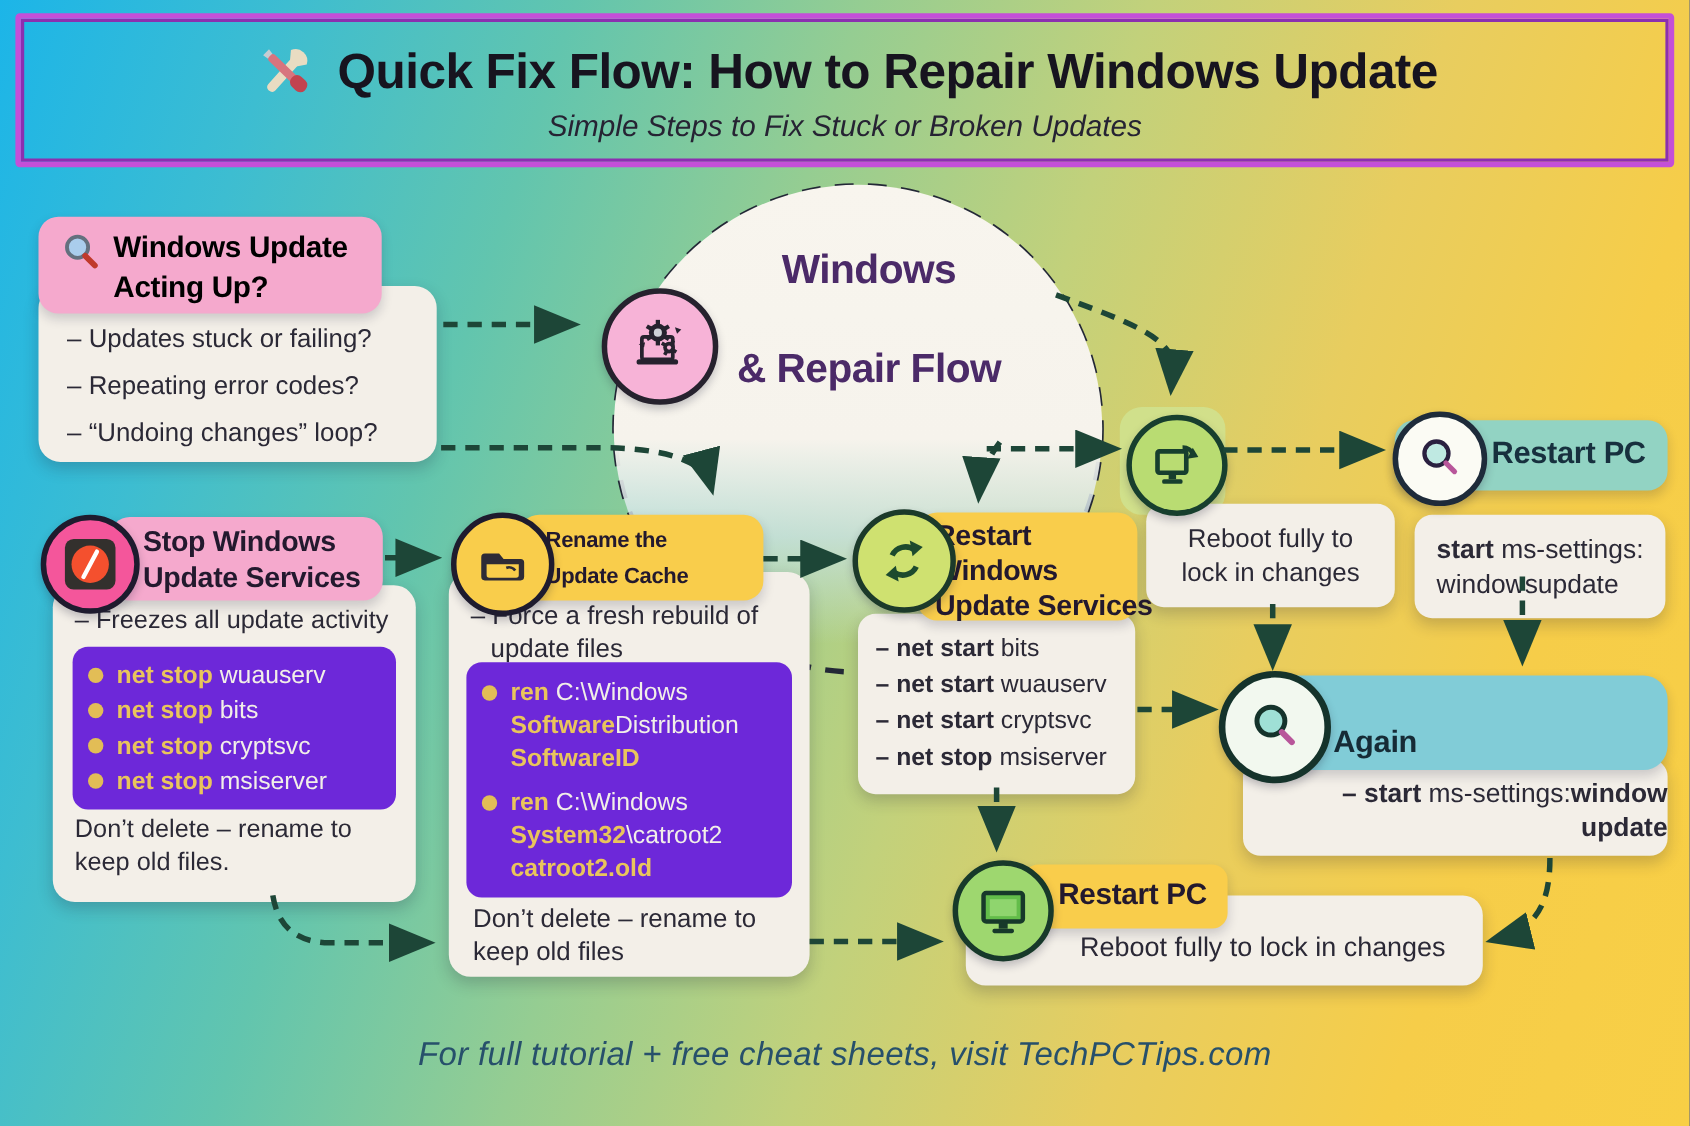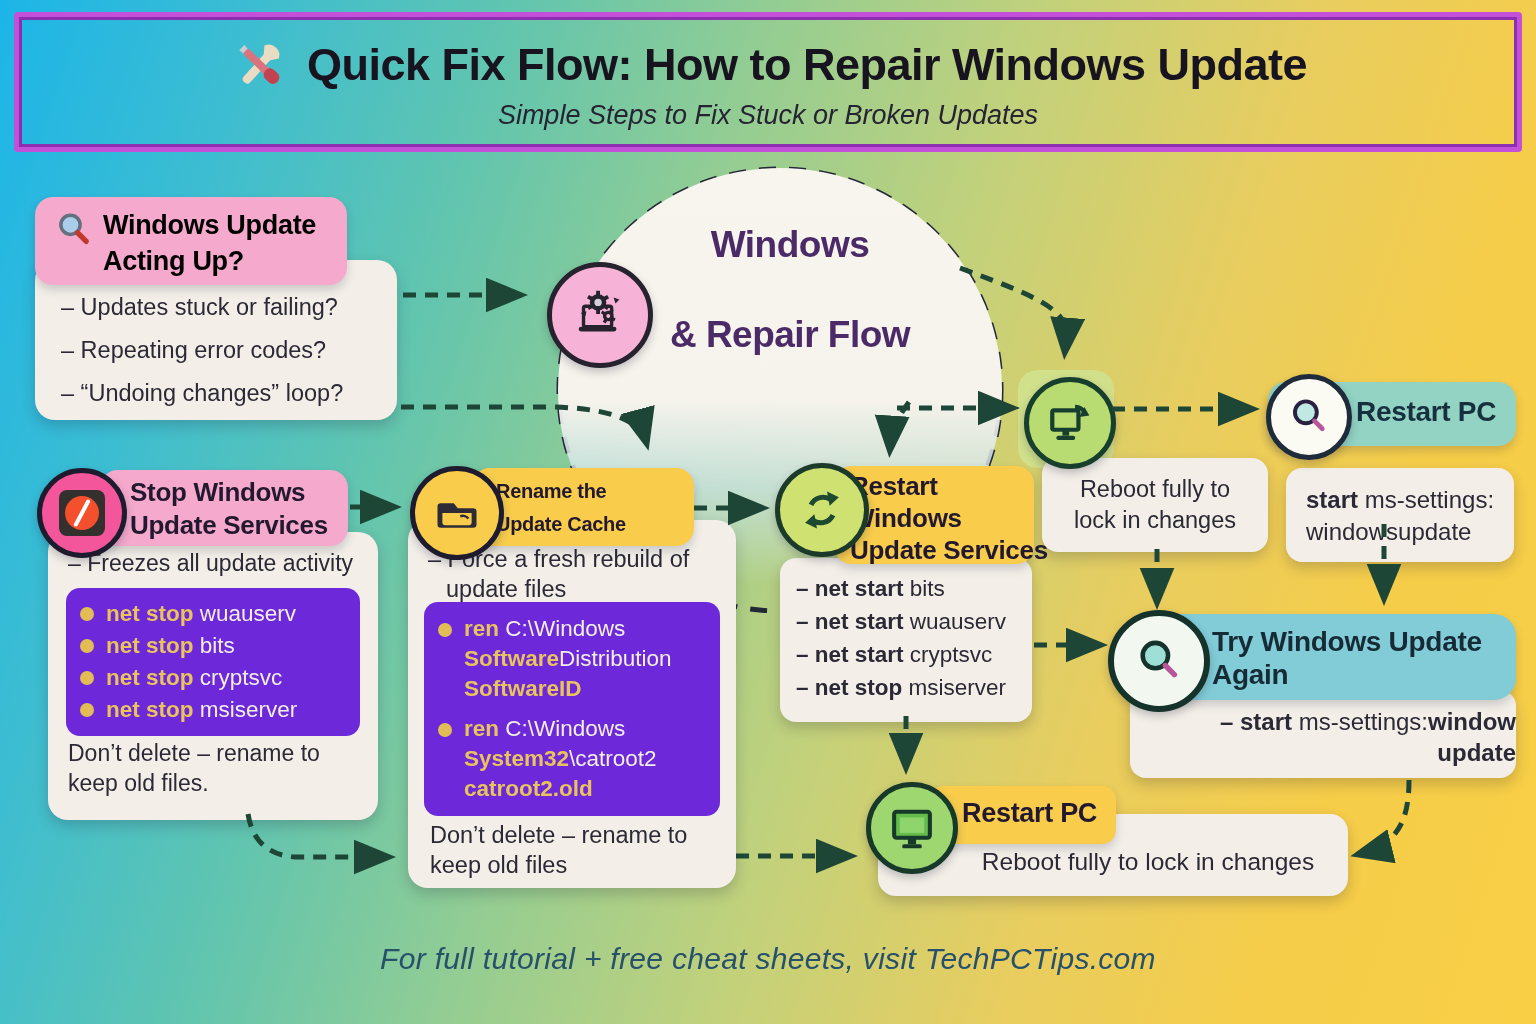--- a/index.html
+++ b/index.html
@@ -242,21 +242,21 @@
   </div>
   <div class="abs white" style="left:1286px;top:468px;width:228px;height:94px;border-radius:16px;">
     <div class="body-text" style="padding:16px 0 0 20px;line-height:32px;font-size:24px;">
       <span class="b">start</span><span> ms-settings:</span><br>
       <span>windowsupdate</span>
     </div>
   </div>
 
   <div class="abs pill teal2" style="left:1128px;top:614px;width:388px;height:86px;border-radius:22px;font-size:28px;line-height:33px;color:#162b36;">
     <div style="padding:11px 0 0 84px;">
-      <span>Try Windows Update</span><br>
+      <br>
       <span>Again</span>
     </div>
   </div>
   <div class="abs icon-circle" style="left:1108px;top:610px;width:90px;height:90px;background:#f2f8ef;border:6px solid #15332b;">
     <svg width="58" height="58" viewBox="0 0 64 64">
       <circle cx="28" cy="26" r="14" fill="#9fe0d6" stroke="#15332b" stroke-width="5"></circle>
       <line x1="39" y1="37" x2="49" y2="47" stroke="#b8569a" stroke-width="6" stroke-linecap="round"></line>
     </svg>
   </div>
   <div class="abs white" style="left:1130px;top:690px;width:386px;height:88px;border-radius:16px;text-align:right;">

